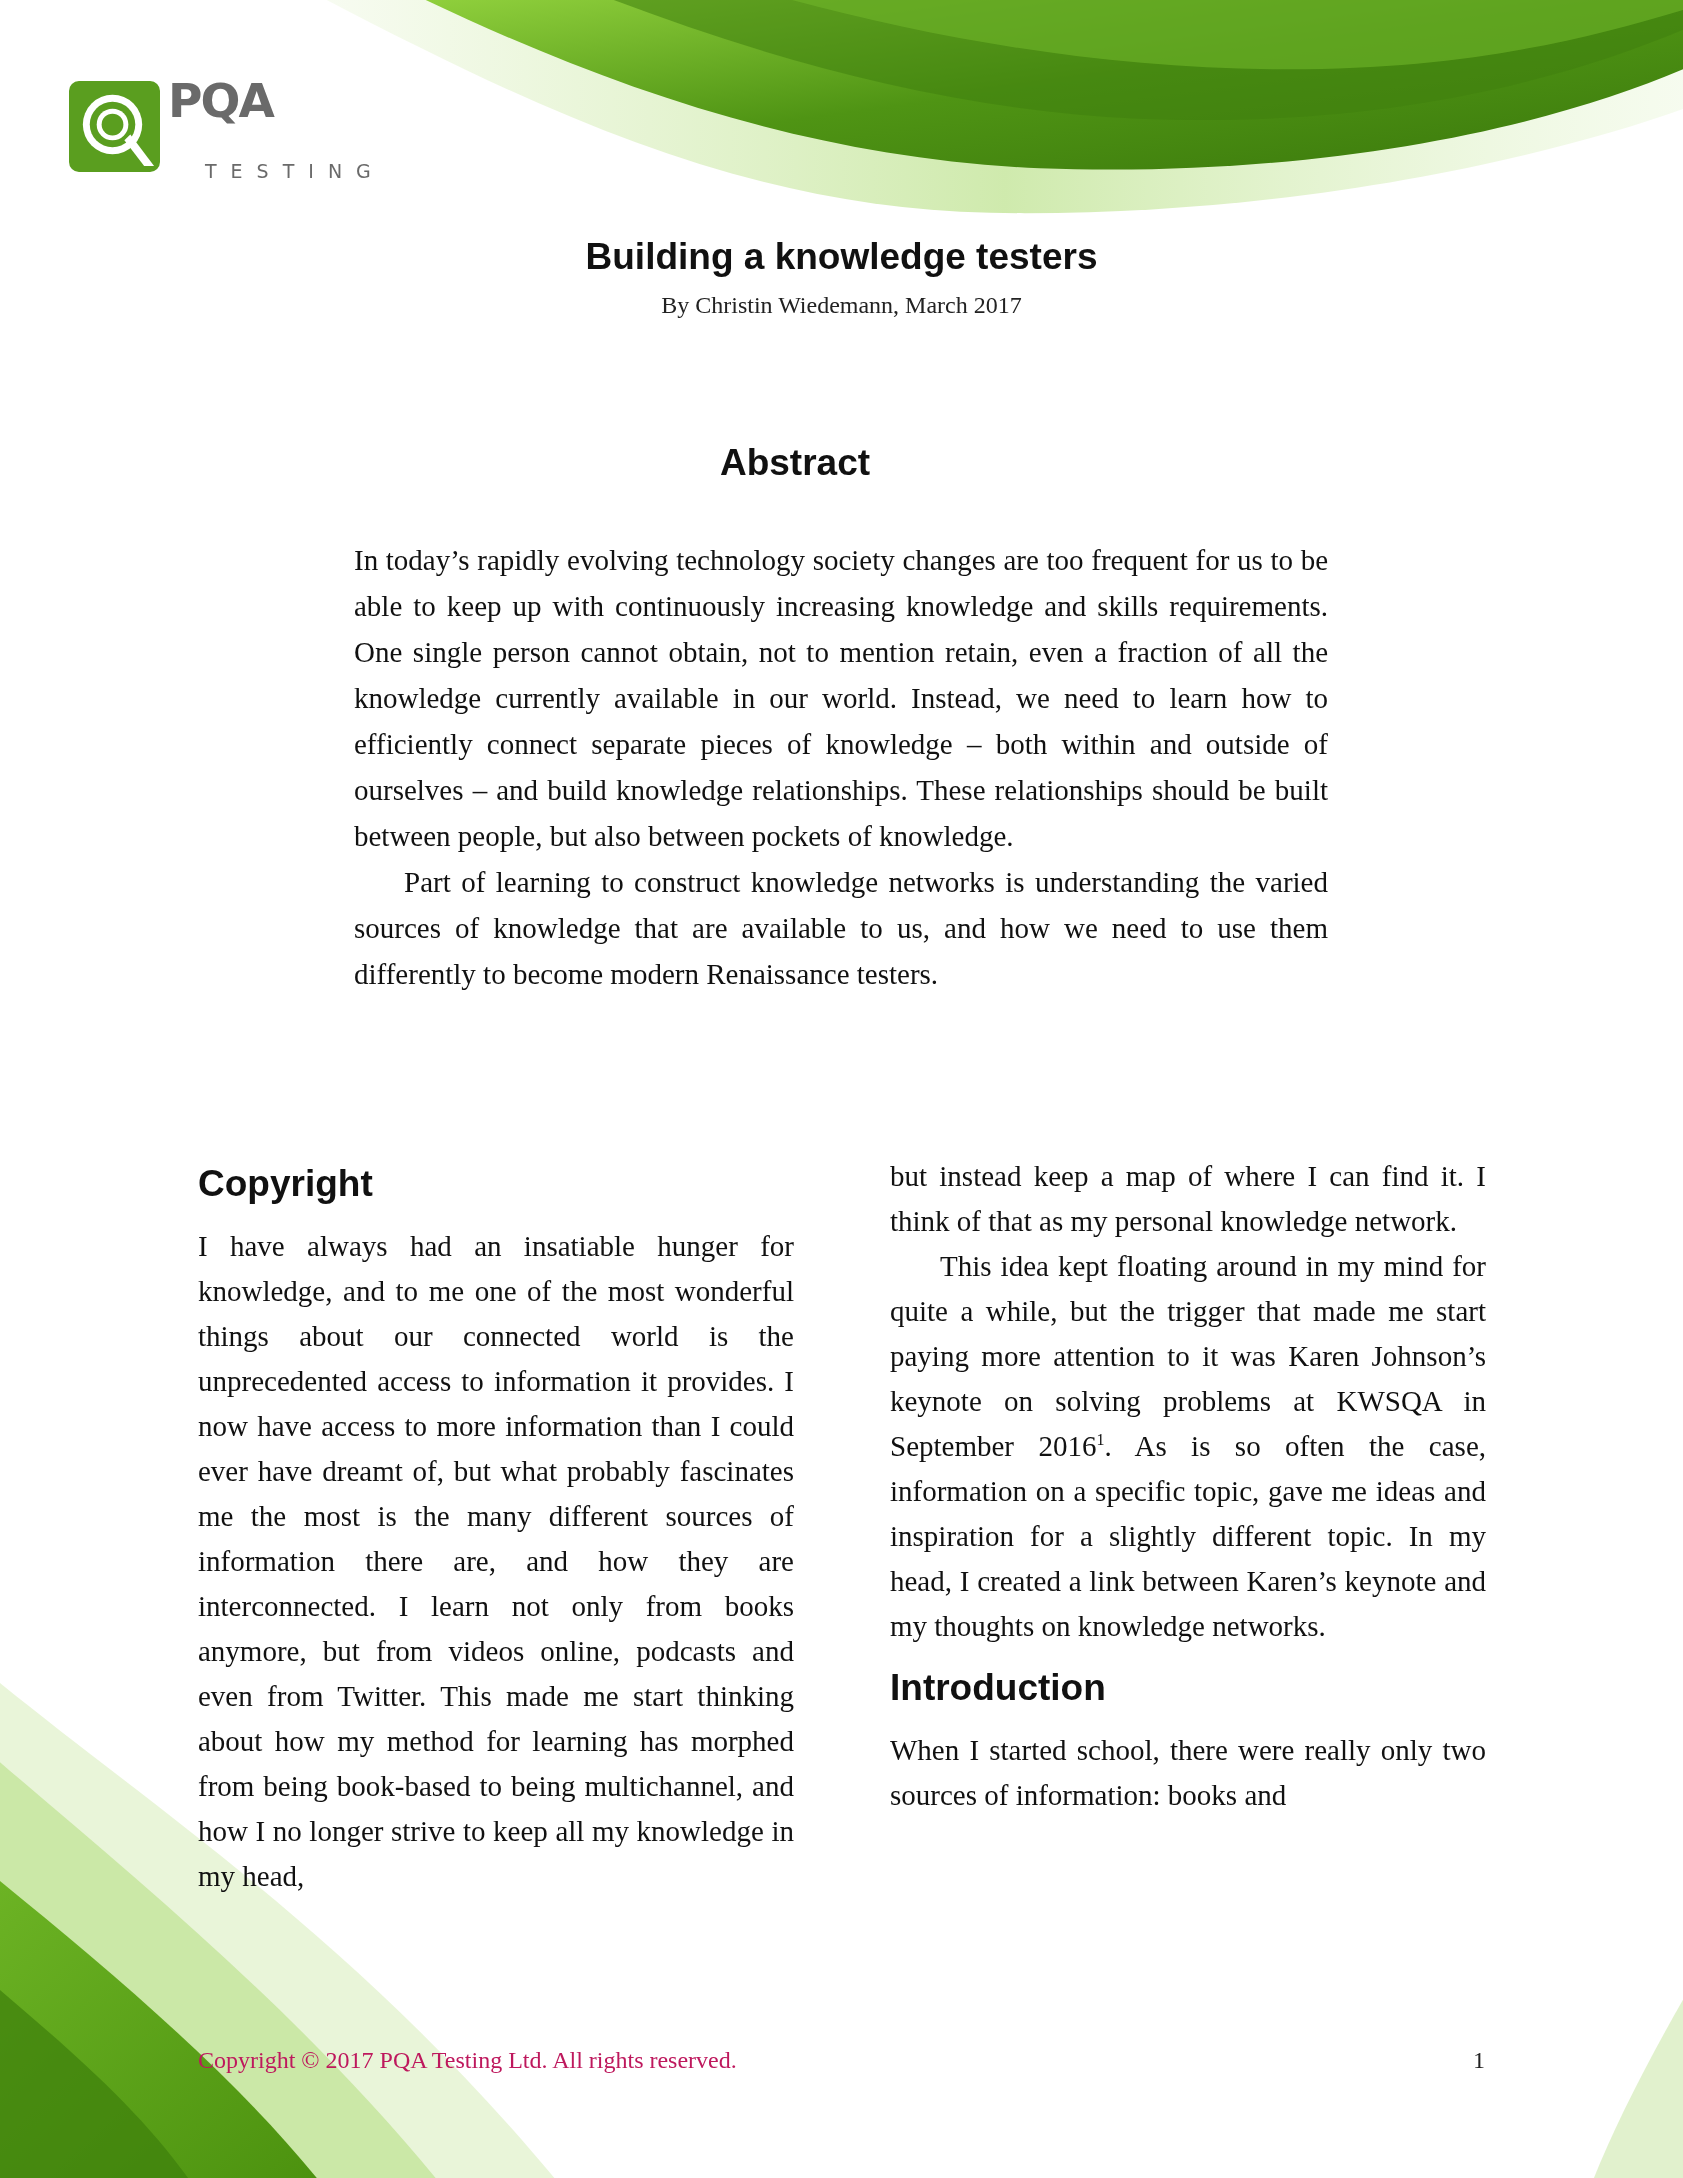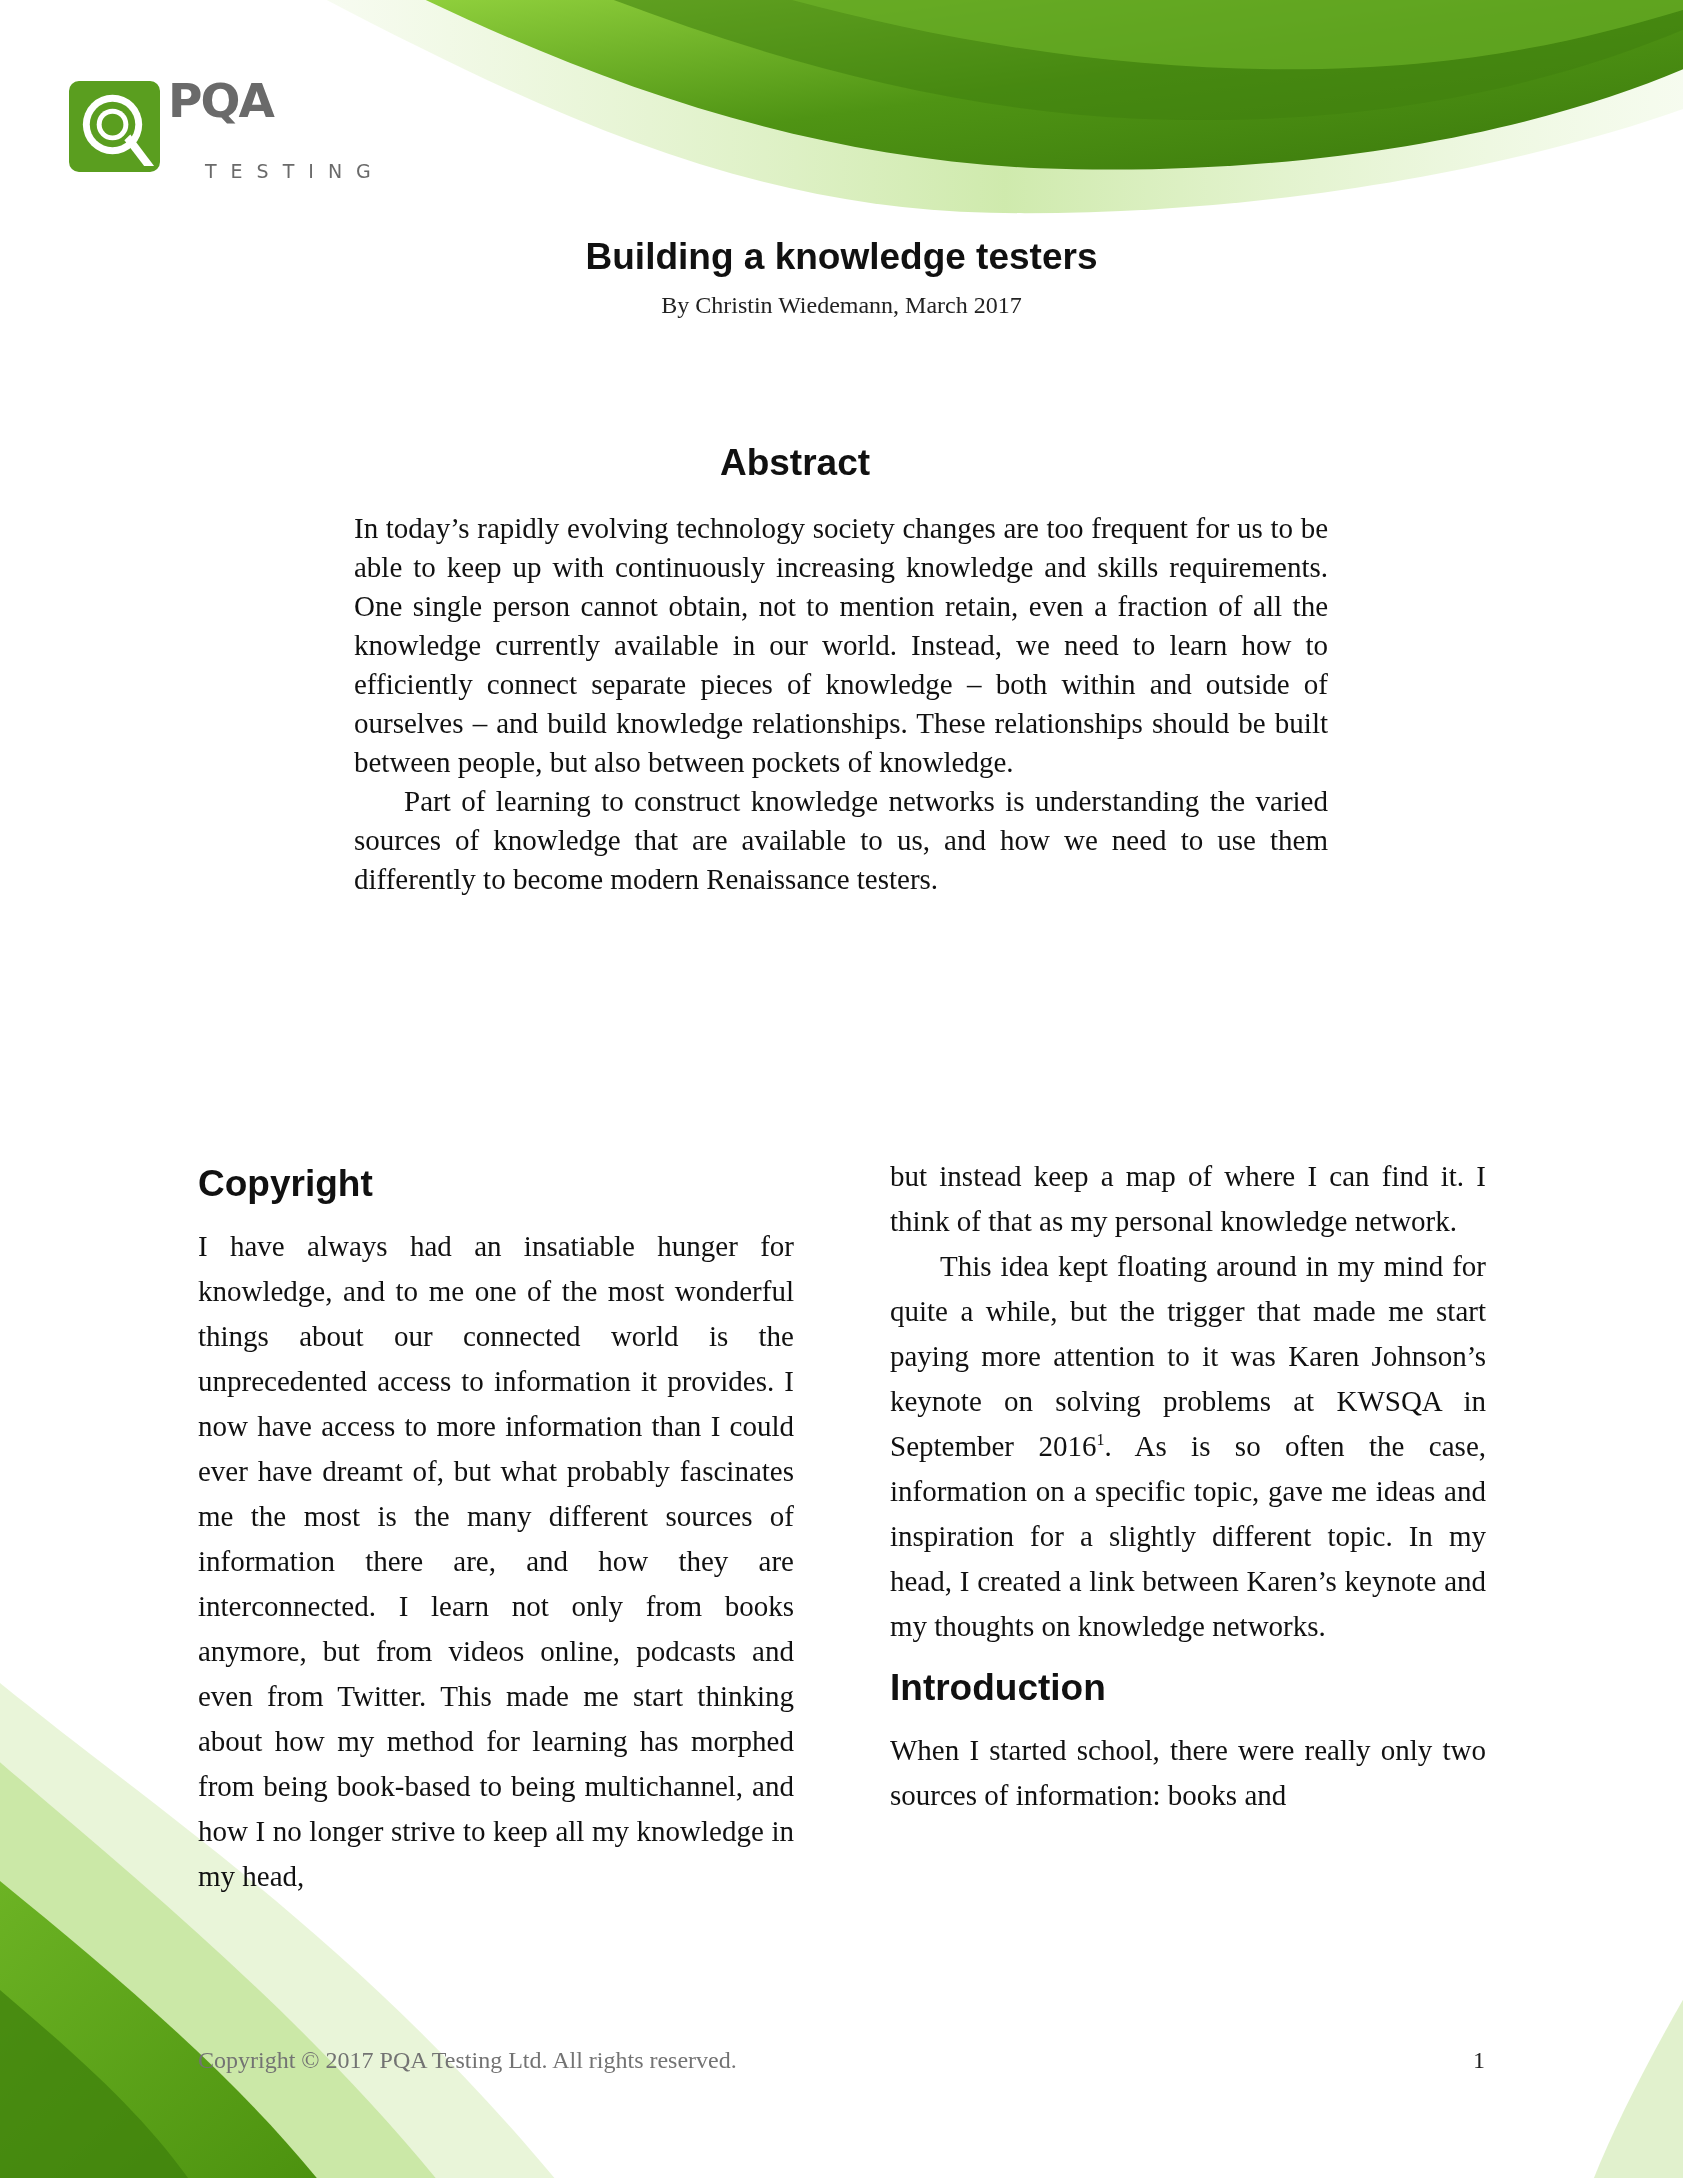--- a/index.html
+++ b/index.html
@@ -26,38 +26,38 @@
   }
   .byline {
     position: absolute; left: 0; width: 1683px; top: 292px; text-align: center;
     font-size: 24px; color: #222;
   }
   .abstract-heading {
     position: absolute; left: 0; width: 1590px; top: 442px; text-align: center;
     font-family: "Liberation Sans", sans-serif; font-weight: bold; font-size: 37px;
   }
   .abstract {
-    position: absolute; left: 354px; width: 974px; top: 509px;
-    font-size: 29px; line-height: 39px; text-align: justify;
+    position: absolute; left: 354px; width: 974px; top: 537px;
+    font-size: 29px; line-height: 46px; text-align: justify;
   }
   .abstract p, .col p { margin: 0; }
   .indent { text-indent: 50px; }
   .col {
     position: absolute; width: 596px; font-size: 29px; line-height: 45px; text-align: justify;
   }
   .col-left { left: 198px; top: 1160px; }
   .col-right { left: 890px; top: 1154px; }
   .section-heading {
     font-family: "Liberation Sans", sans-serif; font-weight: bold; font-size: 37px; line-height: 48px;
     margin: 0 0 16px 0; text-align: left;
   }
   .col-right .section-heading { margin-top: 15px; }
   sup { font-size: 16px; line-height: 0; }
   .footer-left {
-    position: absolute; left: 198px; top: 2047px; font-size: 24px; color: #737373;
+    position: absolute; left: 198px; top: 2047px; font-size: 24px; color: #be185d;
   }
   .footer-right {
     position: absolute; right: 198px; top: 2047px; font-size: 24px; color: #222;
   }
 </style>
 </head>
 <body>
 
 <svg class="deco" viewBox="0 0 1700 2200" preserveAspectRatio="none">
   <defs>

